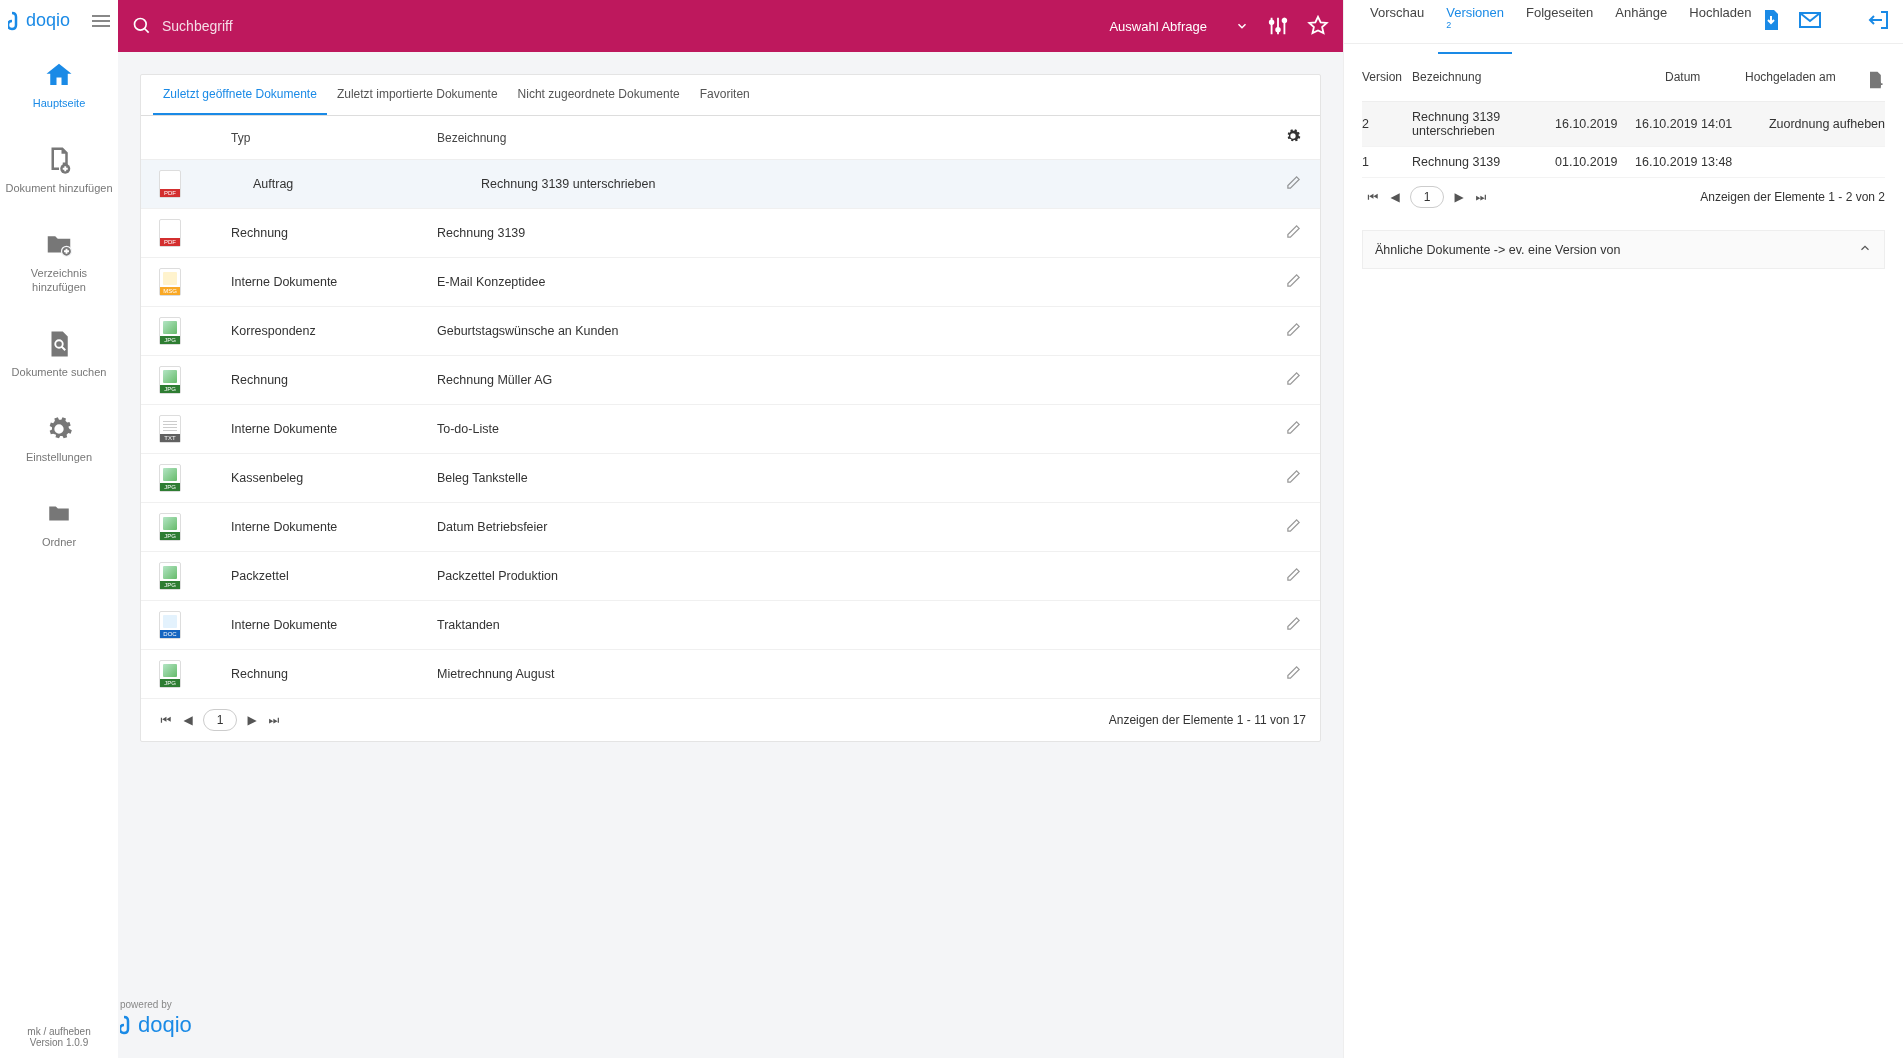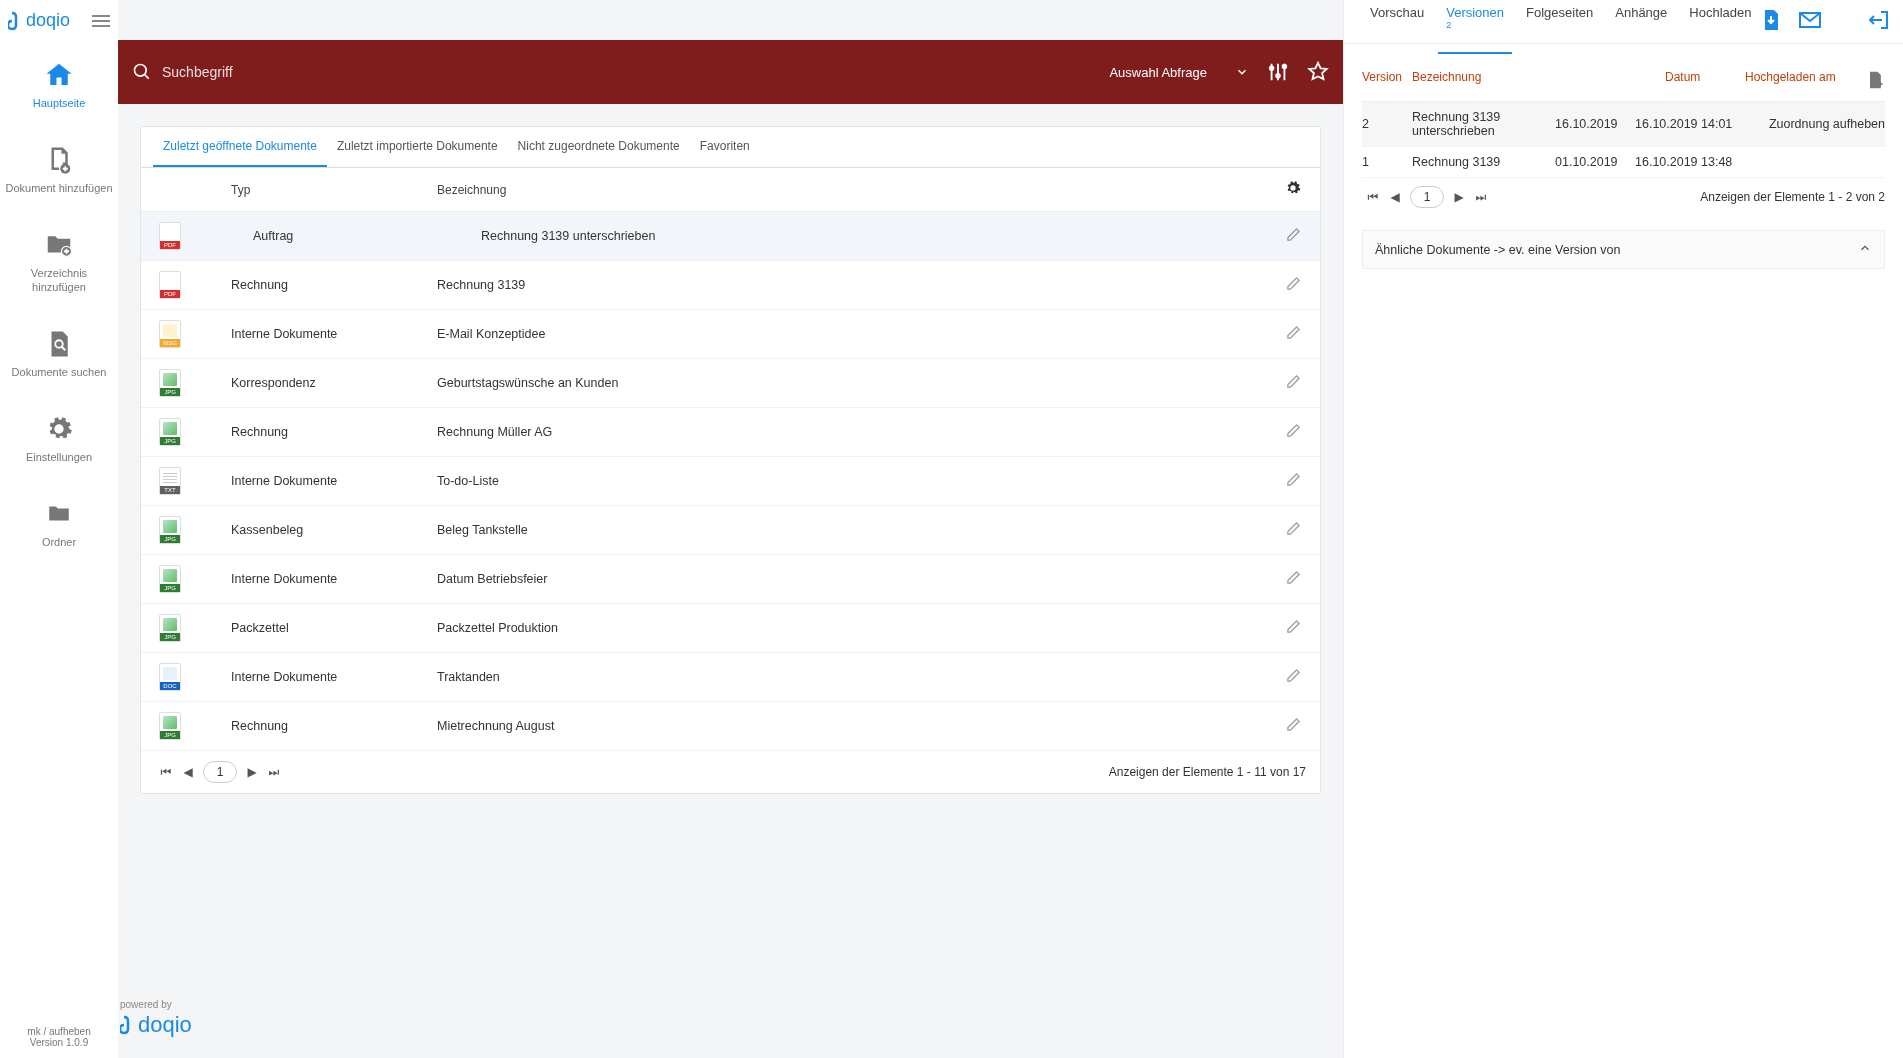--- a/index.html
+++ b/index.html
@@ -15,21 +15,21 @@
 .nav { display: flex; flex-direction: column; }
 .nav-item { display: flex; flex-direction: column; align-items: center; padding: 16px 4px; color: #777; cursor: pointer; gap: 4px; }
 .nav-item.active { color: #1a8ae6; }
 .nav-item.active .nav-label { color: #1a8ae6; }
 .nav-icon { width: 36px; height: 36px; display:flex; align-items:center; justify-content:center; }
 .nav-label { font-size: 11px; text-align: center; color: #777; line-height: 1.2; }
 .sidebar-footer { margin-top: auto; padding: 10px; text-align: center; font-size: 10px; color: #777; }
 
 
 .main { flex: 1; display: flex; flex-direction: column; background: #f4f5f7; }
-.searchbar { background: #7f1d1d; height: 64px; display: flex; align-items: center; padding: 0 14px; color: #fff; margin-top: 40px; }
+.searchbar { background: #be185d; height: 52px; display: flex; align-items: center; padding: 0 14px; color: #fff; }
 .search-icon-wrap { display:flex; align-items:center; }
 .search-input { background: transparent; border: none; color: #fff; font-size: 14px; margin-left: 10px; flex: 1; outline: none; }
 .search-input::placeholder { color: rgba(255,255,255,0.85); }
 .searchbar-right { display: flex; align-items: center; gap: 18px; margin-left: auto; }
 .auswahl { display:flex; align-items:center; gap: 28px; font-size:13px;justify-content:center; }
 .sb-icon { cursor:pointer; display:flex; }
 
 .content { flex: 1; padding: 22px; }
 .panel { background: #fff; border: 1px solid #e4e4e4; border-radius: 2px; }
 
@@ -71,21 +71,21 @@
 .rightpane { width: 560px; background:#fff; display:flex; flex-direction:column; border-left:1px solid #eee; }
 .right-header { height:44px; display:flex; align-items:center; padding: 0 18px; border-bottom:1px solid #eee; }
 .right-tabs { display:flex; gap: 6px; }
 .right-tab { padding: 16px 8px; font-size:13px; color:#444; cursor:pointer; }
 .right-tab.active { color:#1a8ae6; border-bottom:2px solid #1a8ae6; }
 .right-tab sup { font-size:9px; }
 .right-actions { margin-left:auto; display:flex; gap:14px; }
 .right-actions .ra { cursor:pointer; }
 
 .right-body { padding: 18px; }
-.ver-head { display:flex; font-size:12px; color:#c2410c; padding: 8px 0; border-bottom:1px solid #eee; }
+.ver-head { display:flex; font-size:12px; color:#404040; padding: 8px 0; border-bottom:1px solid #eee; }
 .vc1 { width: 50px; } .vc2 { flex:1; } .vc3 { width:80px; } .vc4 { width:120px; } .vc5 { width:130px; text-align:right; }
 .ver-row { display:flex; font-size:12.5px; padding: 8px 0; border-bottom:1px solid #f3f3f3; align-items:center; }
 .ver-row.sel { background:#f6f6f6; }
 .ver-row a { color:#333; text-decoration:none; }
 .ver-head .addver { margin-left:auto; cursor:pointer; }
 
 .similar { margin-top: 14px; border:1px solid #eee;text-align:center; }
 .similar-head { padding: 10px 12px; font-size:12.5px; color:#333; display:flex; align-items:center; background:#fafafa; cursor:pointer; }
 .chev { margin-left:auto; }
 

